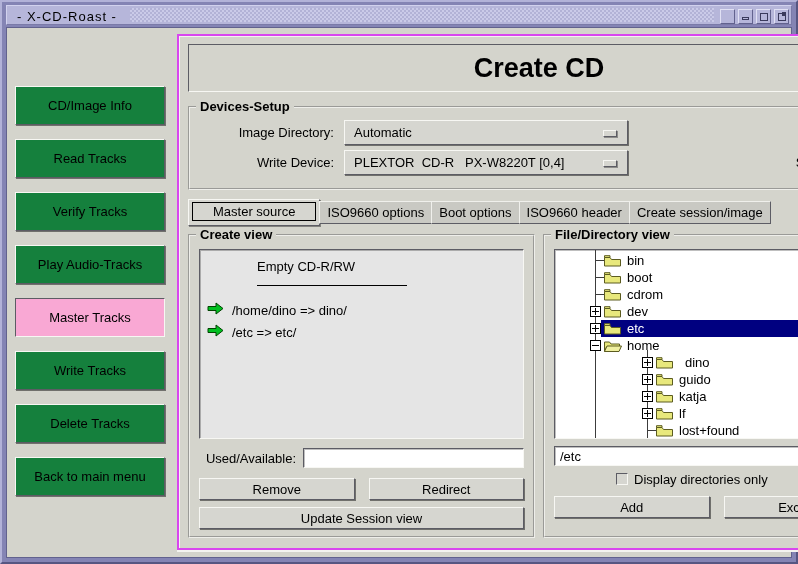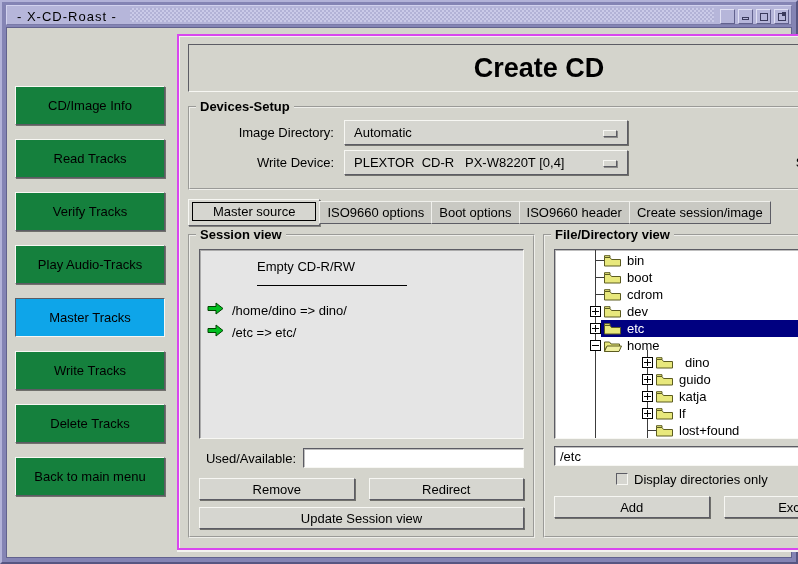--- a/index.html
+++ b/index.html
@@ -31,21 +31,21 @@
   .content { flex:1; margin-top:2px; background:#d4d4cc; position:relative;
     border:1px solid #62628e; }
   .sunken-entry { background:#fff; border:1px solid;
     border-color:#5c5c64 #f7f7f3 #f7f7f3 #5c5c64; box-shadow:inset 1px 1px 0 rgba(0,0,0,.25); }
 
   
   .sidebar { position:absolute; left:8px; top:58px; width:150px; }
   .side-btn { height:39px; margin-bottom:14px; display:flex; align-items:center; justify-content:center;
     background:#15803d; border:1px solid; border-color:#f7f7f3 #5c5c64 #5c5c64 #f7f7f3;
     box-shadow:1px 1px 0 rgba(30,30,30,.55); cursor:default; }
-  .side-btn.active { background:#0ea5e9; border-color:#5c5c64 #f7f7f3 #f7f7f3 #5c5c64;
+  .side-btn.active { background:#f9a8d4; border-color:#5c5c64 #f7f7f3 #f7f7f3 #5c5c64;
     box-shadow:none;text-align:right; }
 
   
   .main-panel { position:absolute; left:170px; top:6px; width:724px; height:516px;
     background:#d4d4cc; border:2px solid #d946ef;
     box-shadow:1px 1px 0 1px #f4f4f0, inset 1px 1px 0 #f4f4f0;
     padding:8px 9px 6px 9px; }
 
   .header-box { height:48px; display:flex; align-items:center; justify-content:center;
     border:1px solid; border-color:#5c5c64 #f7f7f3 #f7f7f3 #5c5c64; }
@@ -223,21 +223,21 @@
           <div class="tab active"><span class="tab-label">Master source</span></div>
           <div class="tab"><span class="tab-label">ISO9660 options</span></div>
           <div class="tab"><span class="tab-label">Boot options</span></div>
           <div class="tab"><span class="tab-label">ISO9660 header</span></div>
           <div class="tab"><span class="tab-label">Create session/image</span></div>
         </div>
 
       <div class="panes">
 
         <div class="groupbox pane">
-          <span class="gb-title">Session view</span>
+          <span class="gb-title">Create view</span>
           <div class="sv-list">
             <div class="sv-header">Empty CD-R/RW</div>
             <div class="sv-line"></div>
             <div class="sv-entries" id="sv-entries">
                 <div class="sv-entry">
                   <span class="sv-arrow"><svg width="17" height="13">
                       <polygon points="1,4.5 9,4.5 9,1 16,6.5 9,12 9,8.5 1,8.5" fill="#00c020" stroke="#014401" stroke-width="1"></polygon>
                     </svg></span>
                   <span class="sv-entry-text">/home/dino =&gt; dino/</span>
                 </div>

